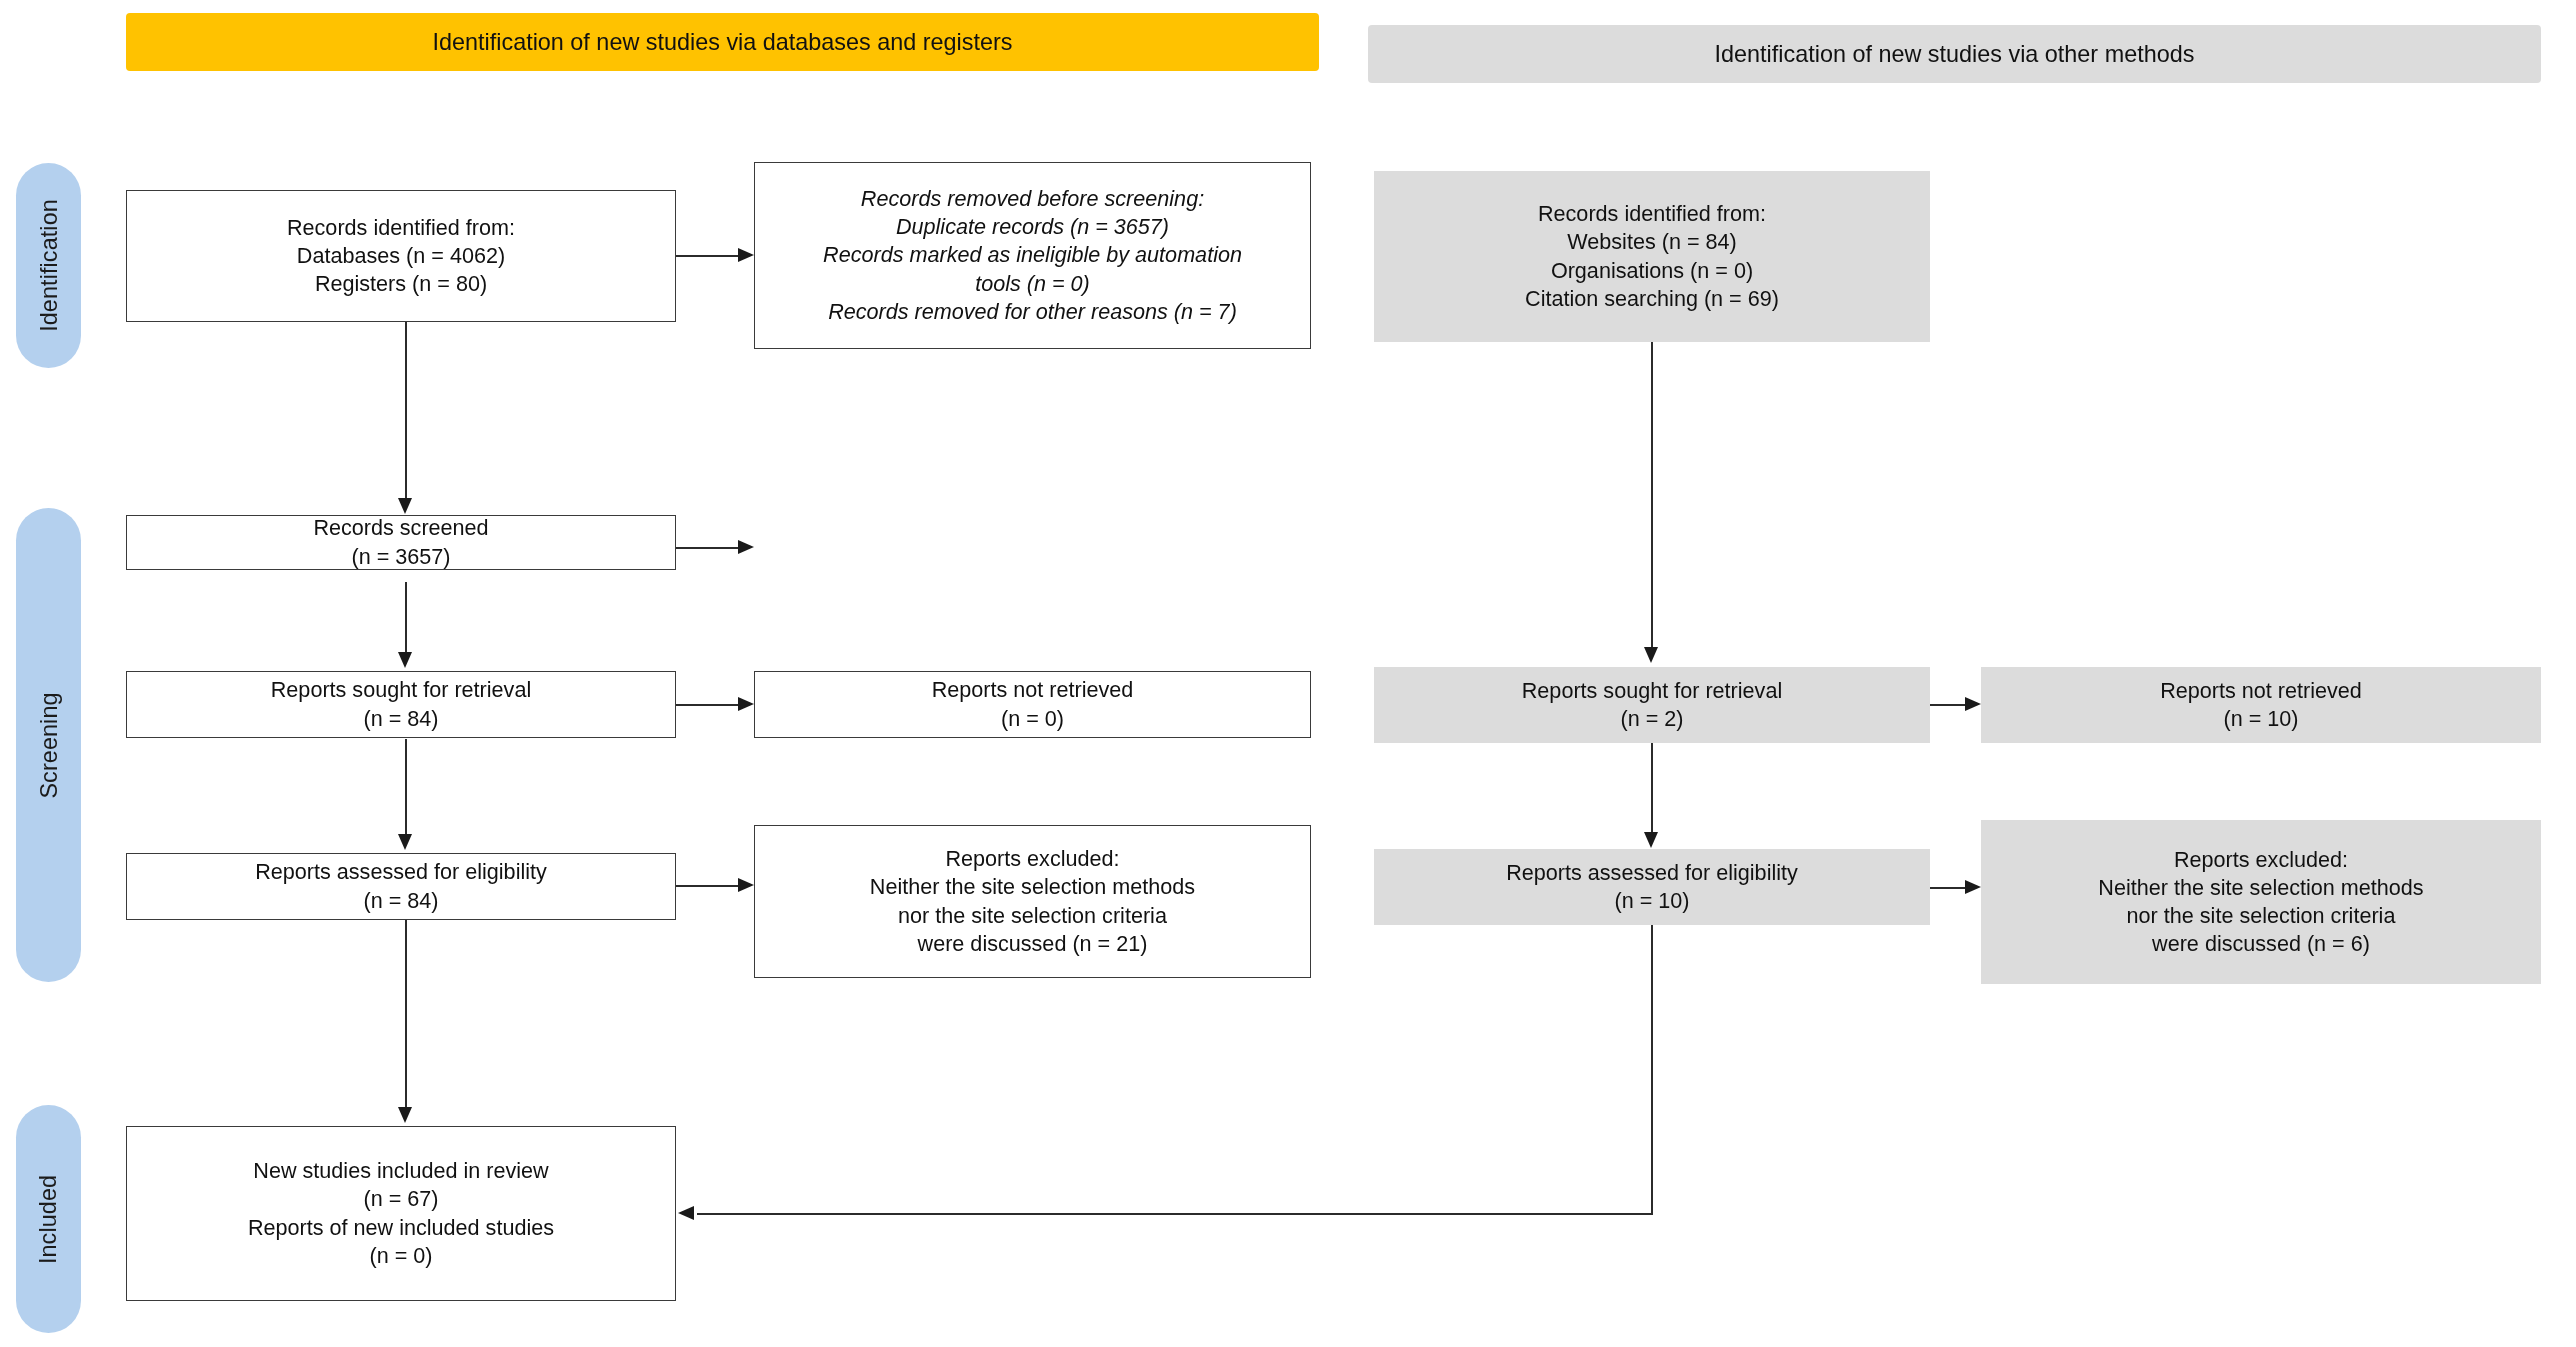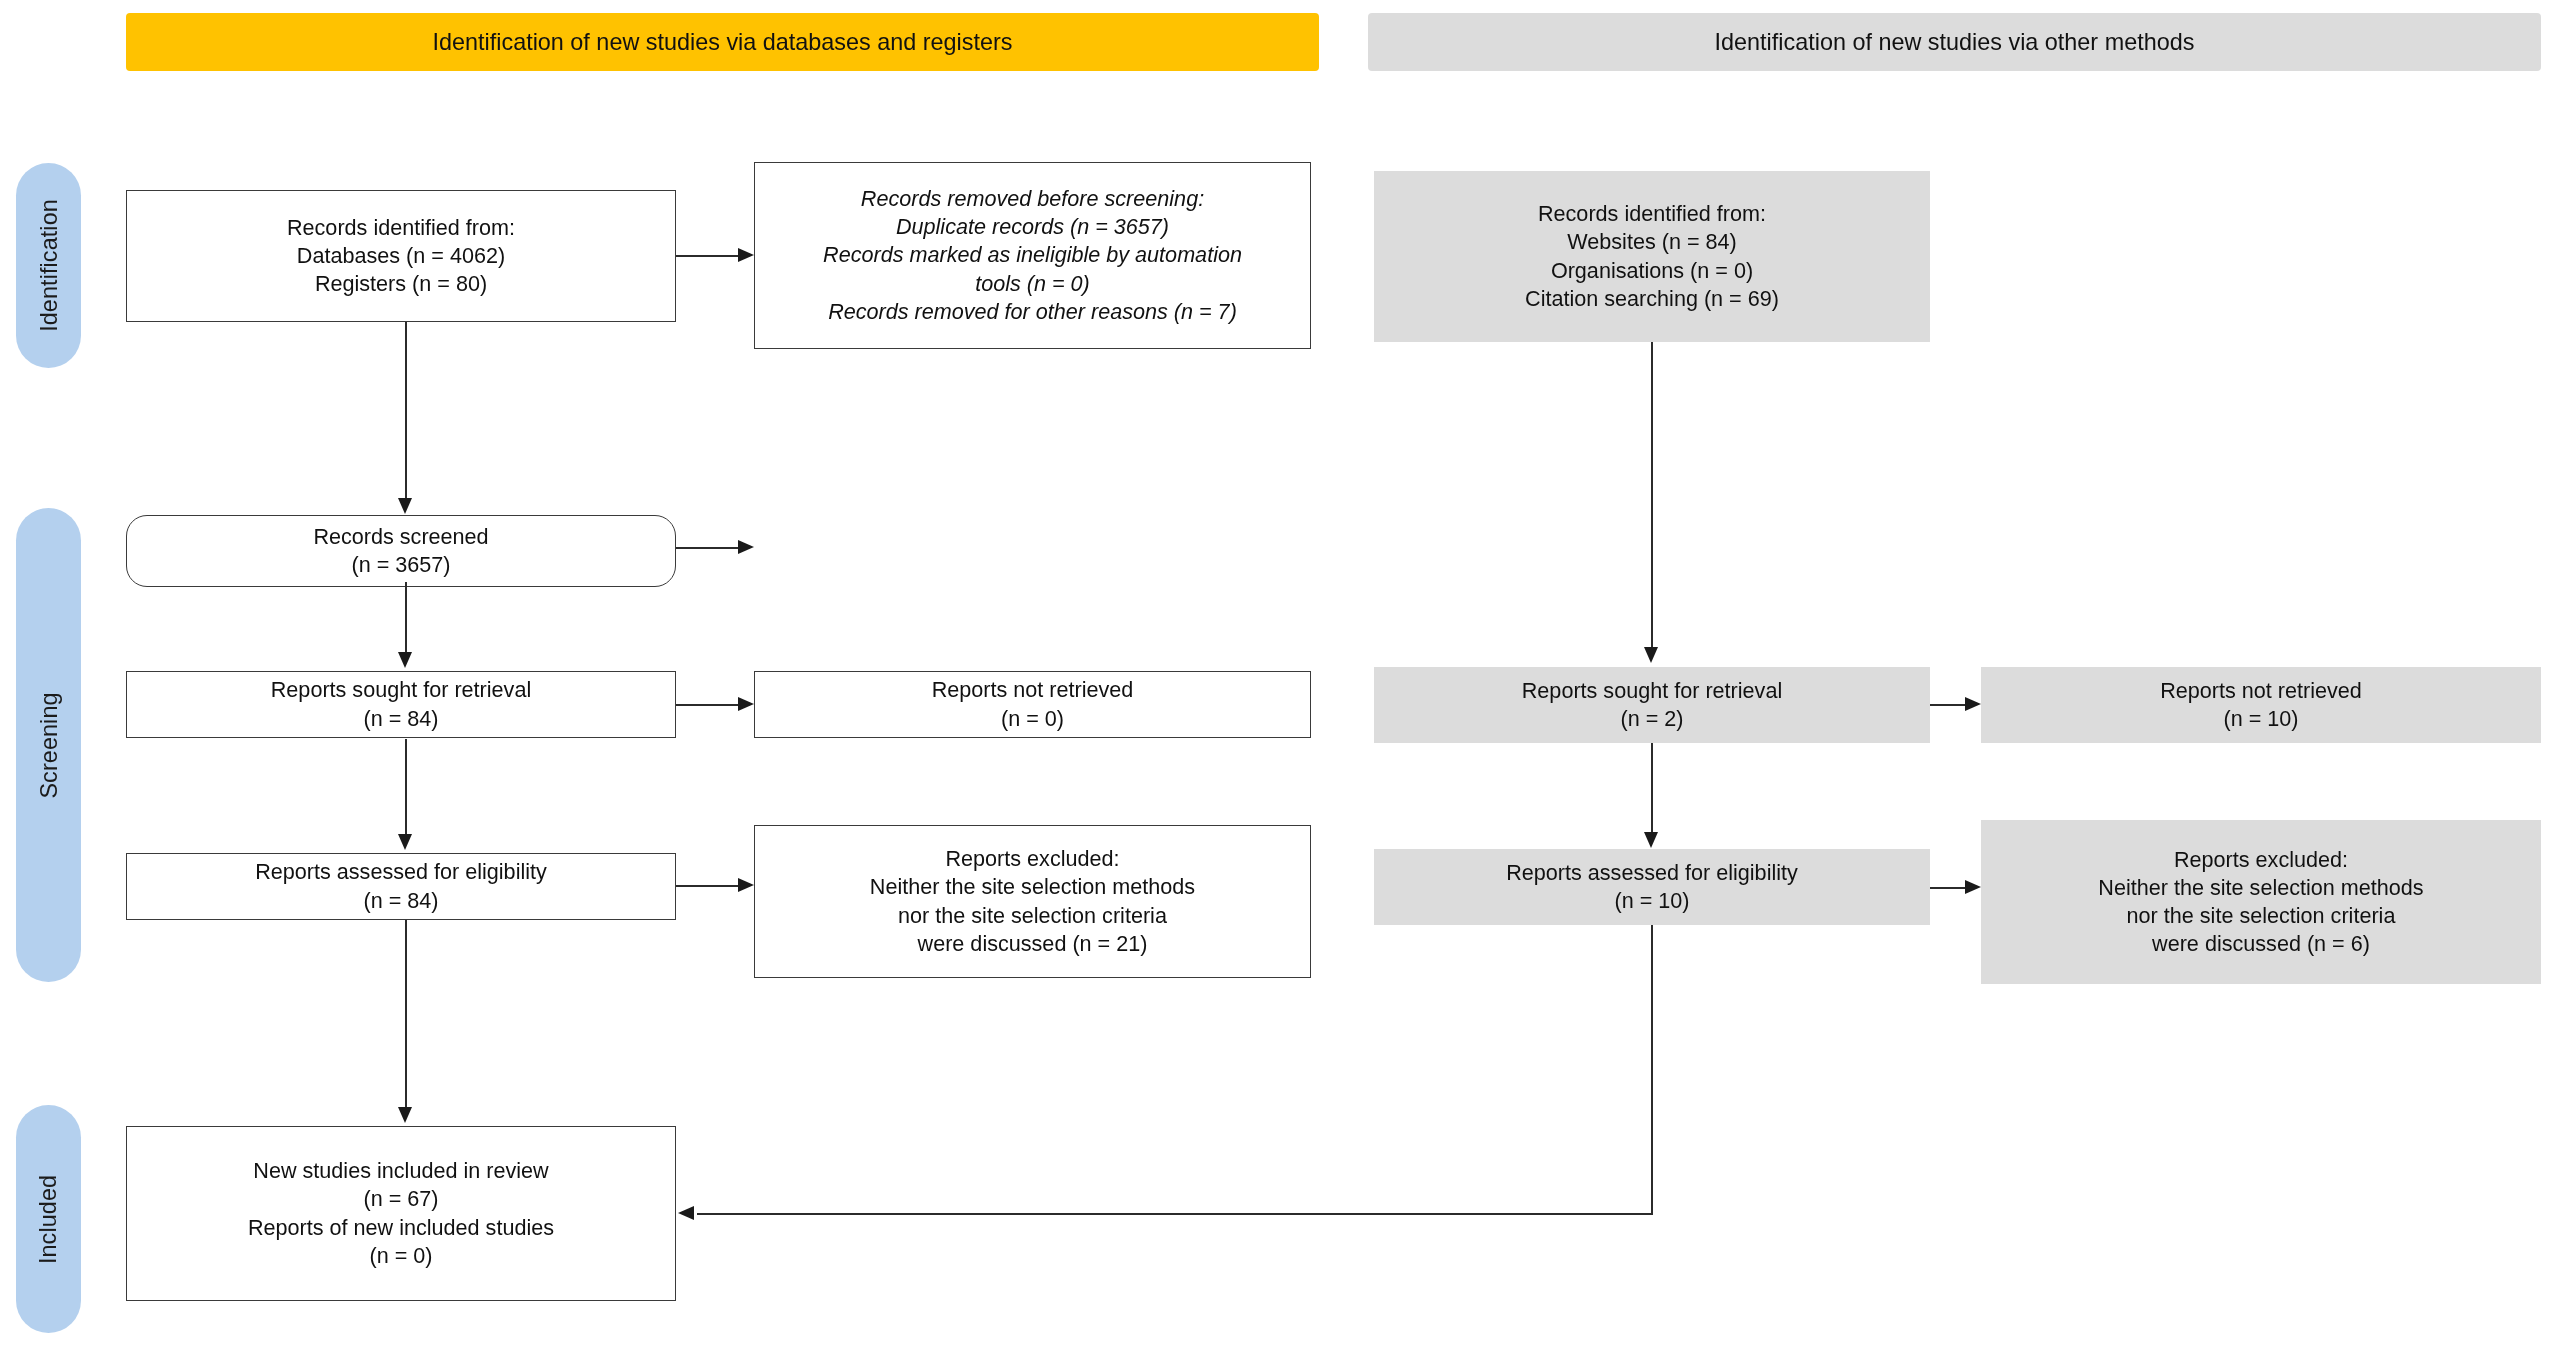--- a/index.html
+++ b/index.html
@@ -39,21 +39,21 @@
   .banner {
     position: absolute;
     border-radius: 4px;
     display: flex;
     align-items: center;
     justify-content: center;
     font-size: 23.4px;
     color: #111111;
   }
   .banner-yellow { background: #ffc200; }
-  .banner-grey   { background: #dcdcdc; }
+  .banner-grey   { background: #dcdcdc; margin-top: 12px; }
 
   
   .node {
     position: absolute;
     box-sizing: border-box;
     display: flex;
     flex-direction: column;
     align-items: center;
     justify-content: center;
     text-align: center;
@@ -143,21 +143,21 @@
     <span class="ln">tools (n = 0)</span>
     <span class="ln">Records removed for other reasons (n = 7)</span>
   </div>
 
   <div class="hline" style="left:676px; top:255px; width:62px;"></div>
   <div class="arrow-right" style="left:738px; top:248px;"></div>
 
   <div class="vline" style="left:405px; top:322px; width:1.8px; height:181px;"></div>
   <div class="arrow-down" style="left:398px; top:498px;"></div>
 
-  <div class="node white" style="left:126px; top:515px; width:550px; height:72px;border-radius:21px;">
+  <div class="node white" style="left:126px; top:515px; width:550px; height:55px;">
     <span class="ln">Records screened</span>
     <span class="ln">(n = 3657)</span>
   </div>
 
 
   <div class="hline" style="left:676px; top:547px; width:62px;"></div>
   <div class="arrow-right" style="left:738px; top:540px;"></div>
 
   <div class="vline" style="left:405px; top:582px; width:1.8px; height:75px;"></div>
   <div class="arrow-down" style="left:398px; top:652px;"></div>

